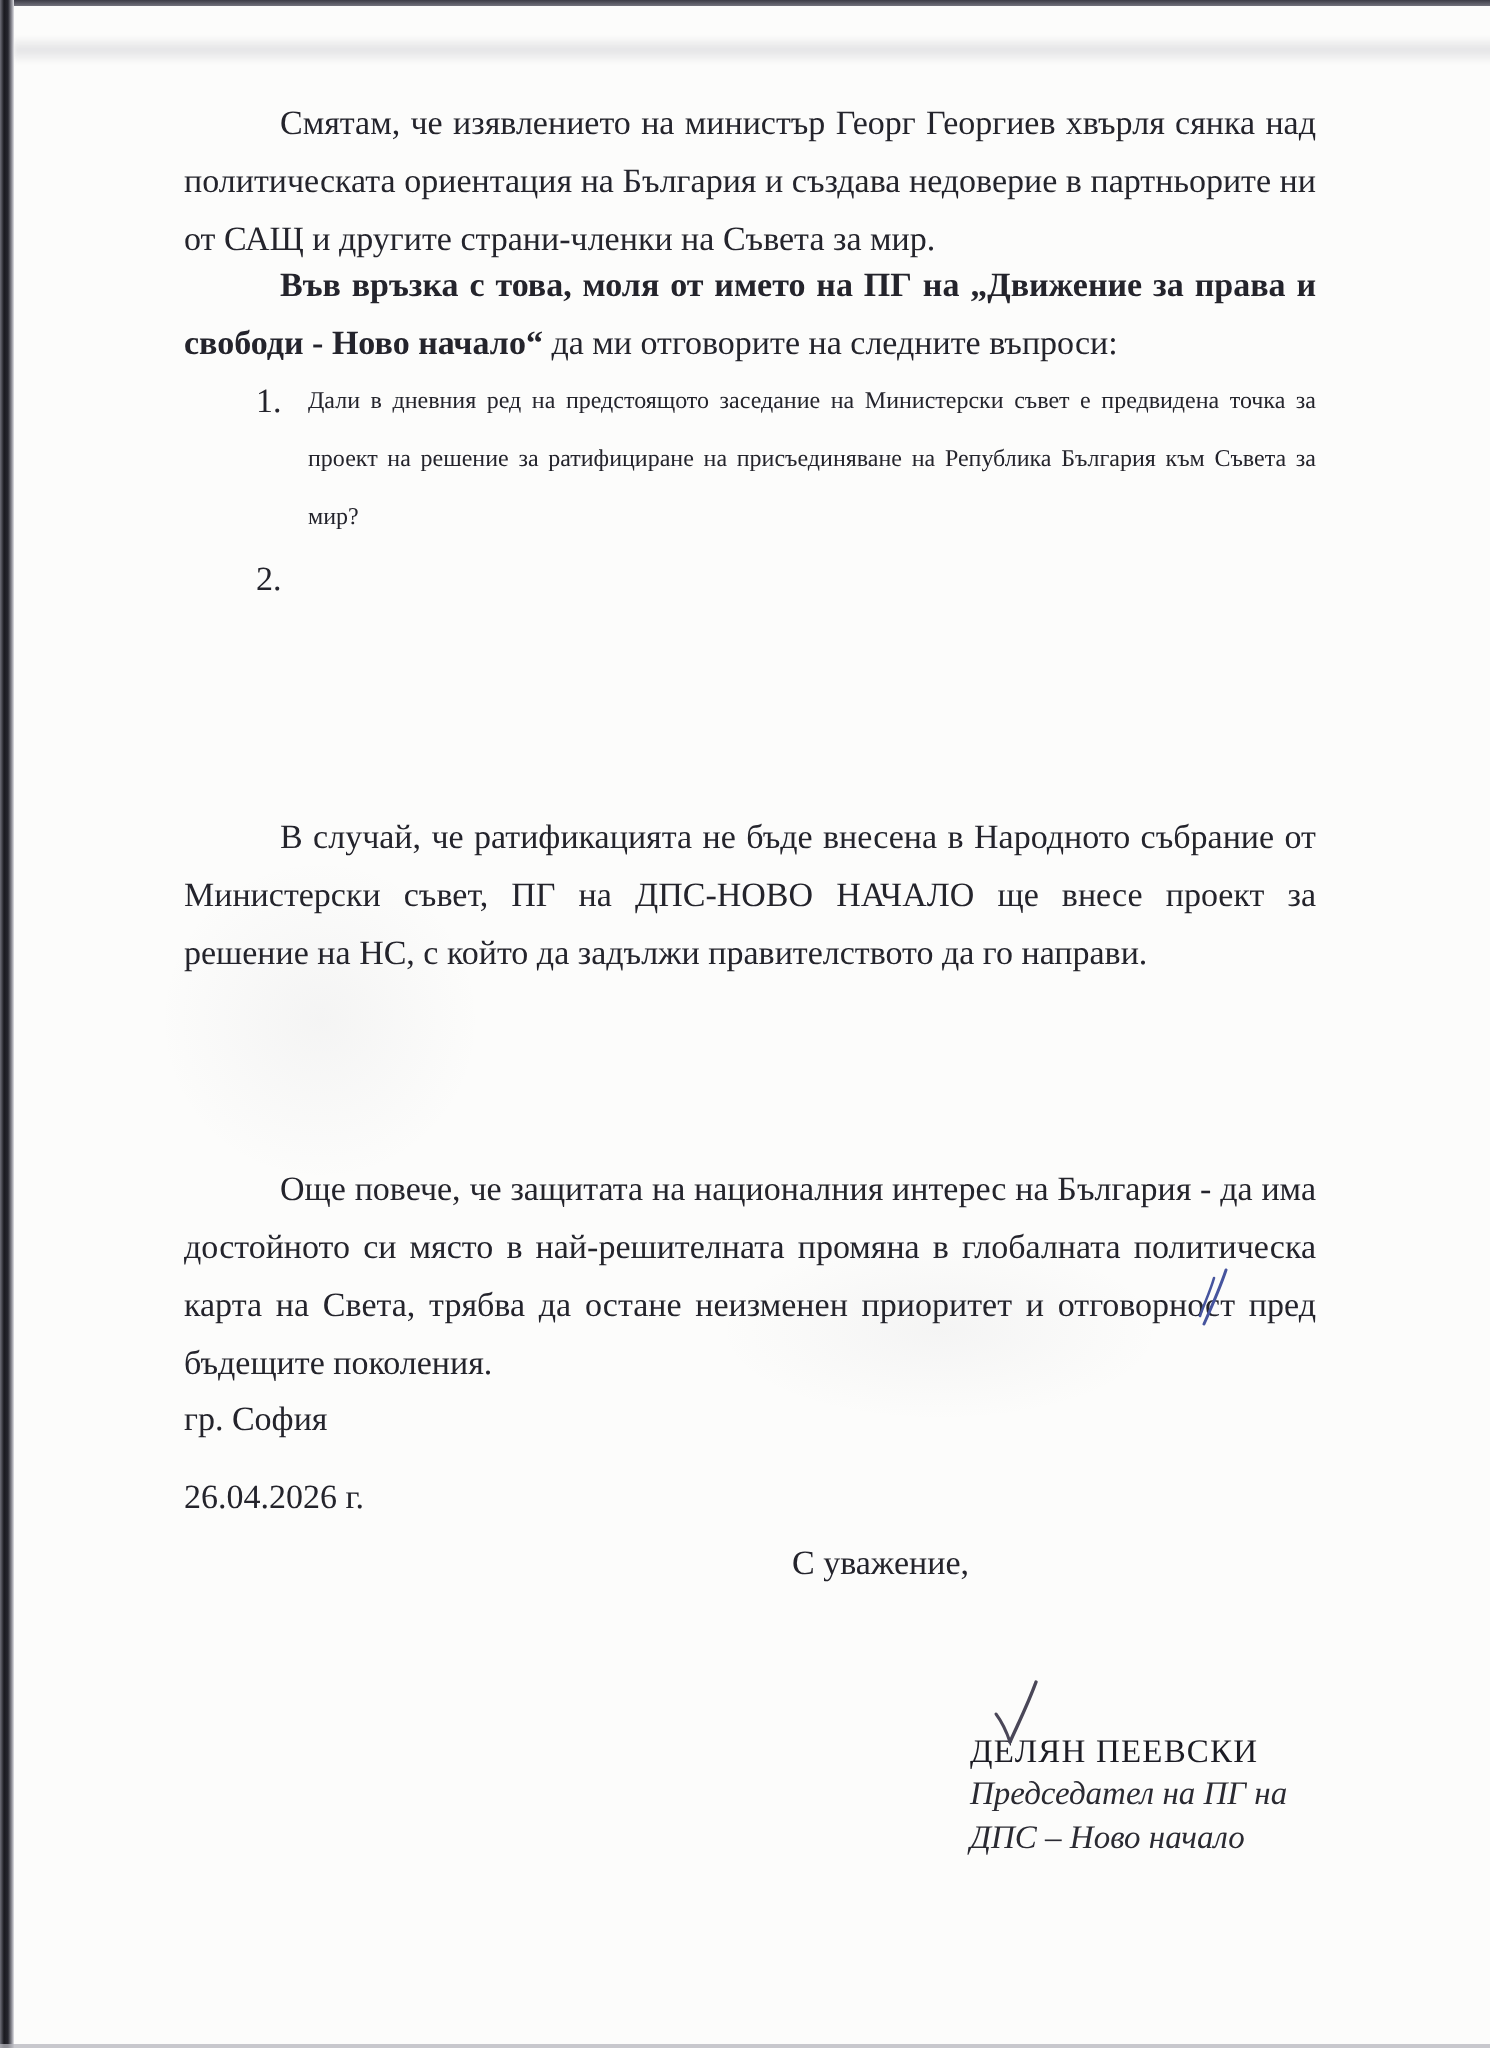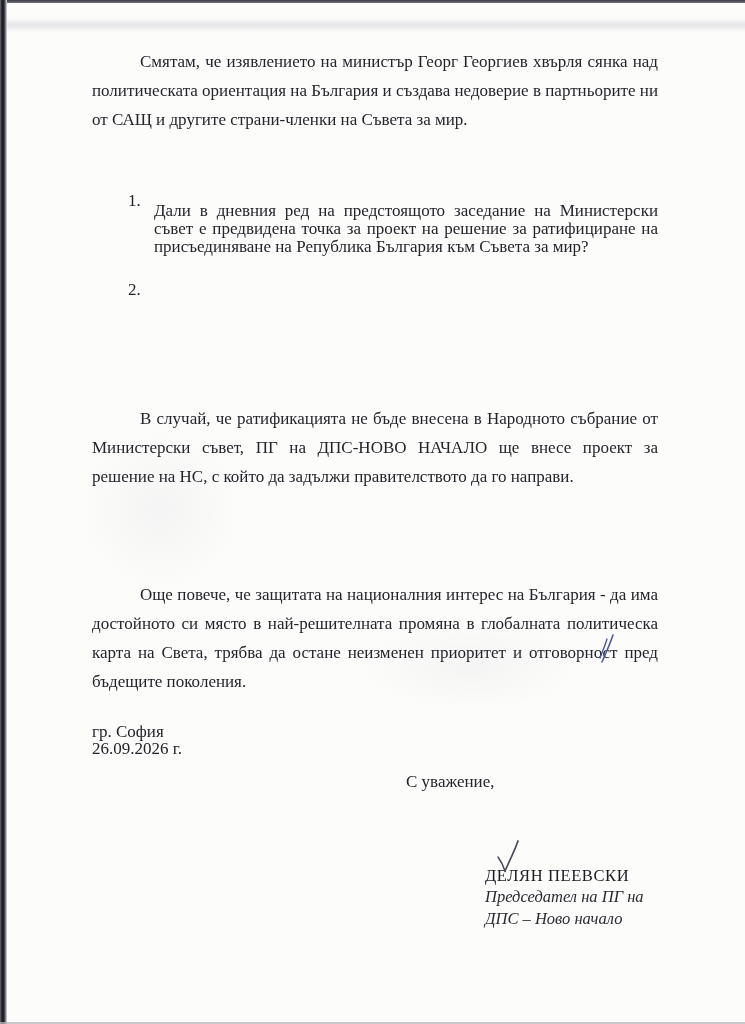--- a/index.html
+++ b/index.html
@@ -51,22 +51,22 @@
     font-size:17px; line-height:29px;
     text-align:justify;
   }
   .indent { text-indent:48px; }
   .list-item { position:absolute; left:0; width:566px; }
   .num {
     position:absolute; left:36px; top:0;
     font-size:17px; line-height:29px;
   }
   .item-text {
-    margin:16px 0 0 62px;
-    font-size:17px; line-height:18px;
+    margin:0 0 0 62px;
+    font-size:12px; line-height:29px;
     text-align:justify;
   }
   .line { position:absolute; left:0; margin:0; font-size:17px; line-height:24px; }
   .closing { position:absolute; margin:0; font-size:17px; }
   .sig-name {
     position:absolute; margin:0;
     font-size:16.5px; font-weight:normal; letter-spacing:0.6px;
     color:#1c1c24;
   }
   .sig-role {
@@ -85,40 +85,41 @@
   <div class="edge-right"></div>
   <div class="edge-bottom"></div>
   <div class="scan-band"></div>
   <div class="smudge" style="left:360px; top:620px; width:220px; height:90px;"></div>
   <div class="smudge" style="left:80px; top:430px; width:160px; height:160px;"></div>
 
   <div class="content">
 
     <p class="para indent" style="top:47px">Смятам, че изявлението на министър Георг Георгиев хвърля сянка над политическата ориентация на България и създава недоверие в партньорите ни от САЩ и другите страни-членки на Съвета за мир.</p>
 
+    <p class="para indent" style="top:128px"><b>Във връзка с това, моля от името на ПГ на „Движение за права и свободи - Ново начало“</b><span> да ми отговорите на следните въпроси:</span></p>
 
     <div class="list-item" style="top:186px">
       <span class="num">1.</span>
       <p class="item-text">Дали в дневния ред на предстоящото заседание на Министерски съвет е предвидена точка за проект на решение за ратифициране на присъединяване на Република България към Съвета за мир?</p>
     </div>
 
     <div class="list-item" style="top:275px">
       <span class="num">2.</span>
     </div>
 
     <p class="para indent" style="top:404px">В случай, че ратификацията не бъде внесена в Народното събрание от Министерски съвет, ПГ на ДПС-НОВО НАЧАЛО ще внесе проект за решение на НС, с който да задължи правителството да го направи.</p>
 
 
     <p class="para indent" style="top:580px">Още повече, че защитата на националния интерес на България - да има достойното си място в най-решителната промяна в глобалната политическа карта на Света, трябва да остане неизменен приоритет и отговорност пред бъдещите поколения.</p>
 
-    <p class="line" style="top:720px">гр. София</p>
+    <p class="line" style="top:698px">гр. София</p>
 
-    <p class="line" style="top:737px">26.09.2026 г.</p>
+    <p class="line" style="top:737px">26.04.2026 г.</p>
 
-    <p class="closing" style="left:314px; top:772px">С уважение,</p>
+    <p class="closing" style="left:304px; top:772px">С уважение,</p>
 
     <p class="sig-name" style="left:393px; top:866px">ДЕЛЯН ПЕЕВСКИ</p>
 
     <p class="sig-role" style="left:393px; top:887px">Председател на ПГ на</p>
 
     <p class="sig-role" style="left:393px; top:909px">ДПС – Ново начало</p>
 
   </div>
 
   <svg class="ink-svg" style="left:494px; top:836px" width="32" height="44" viewBox="0 0 32 44">

